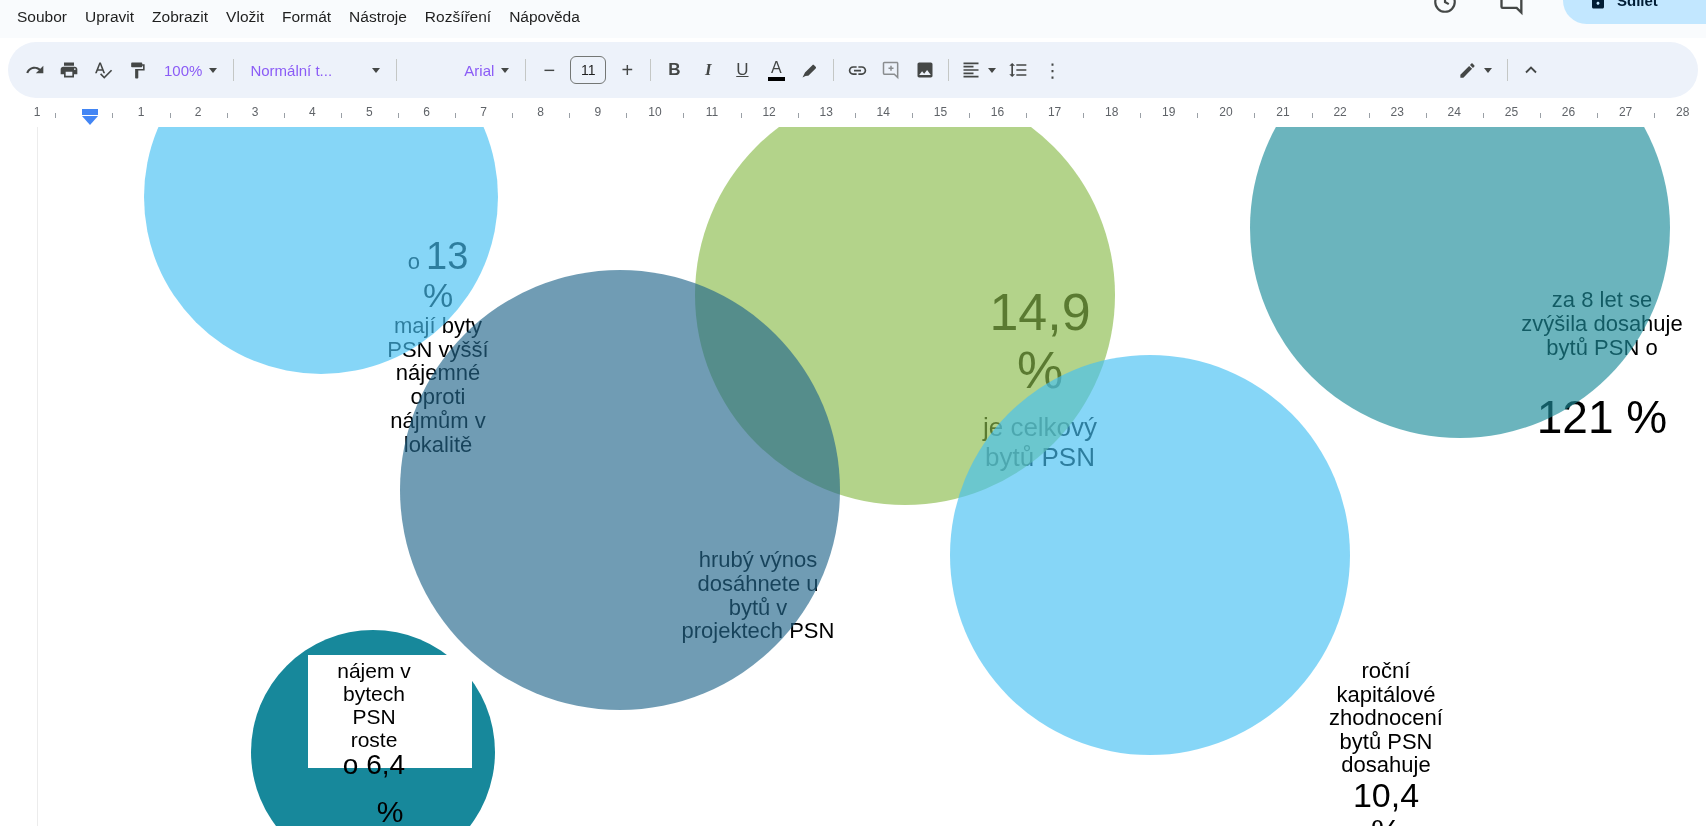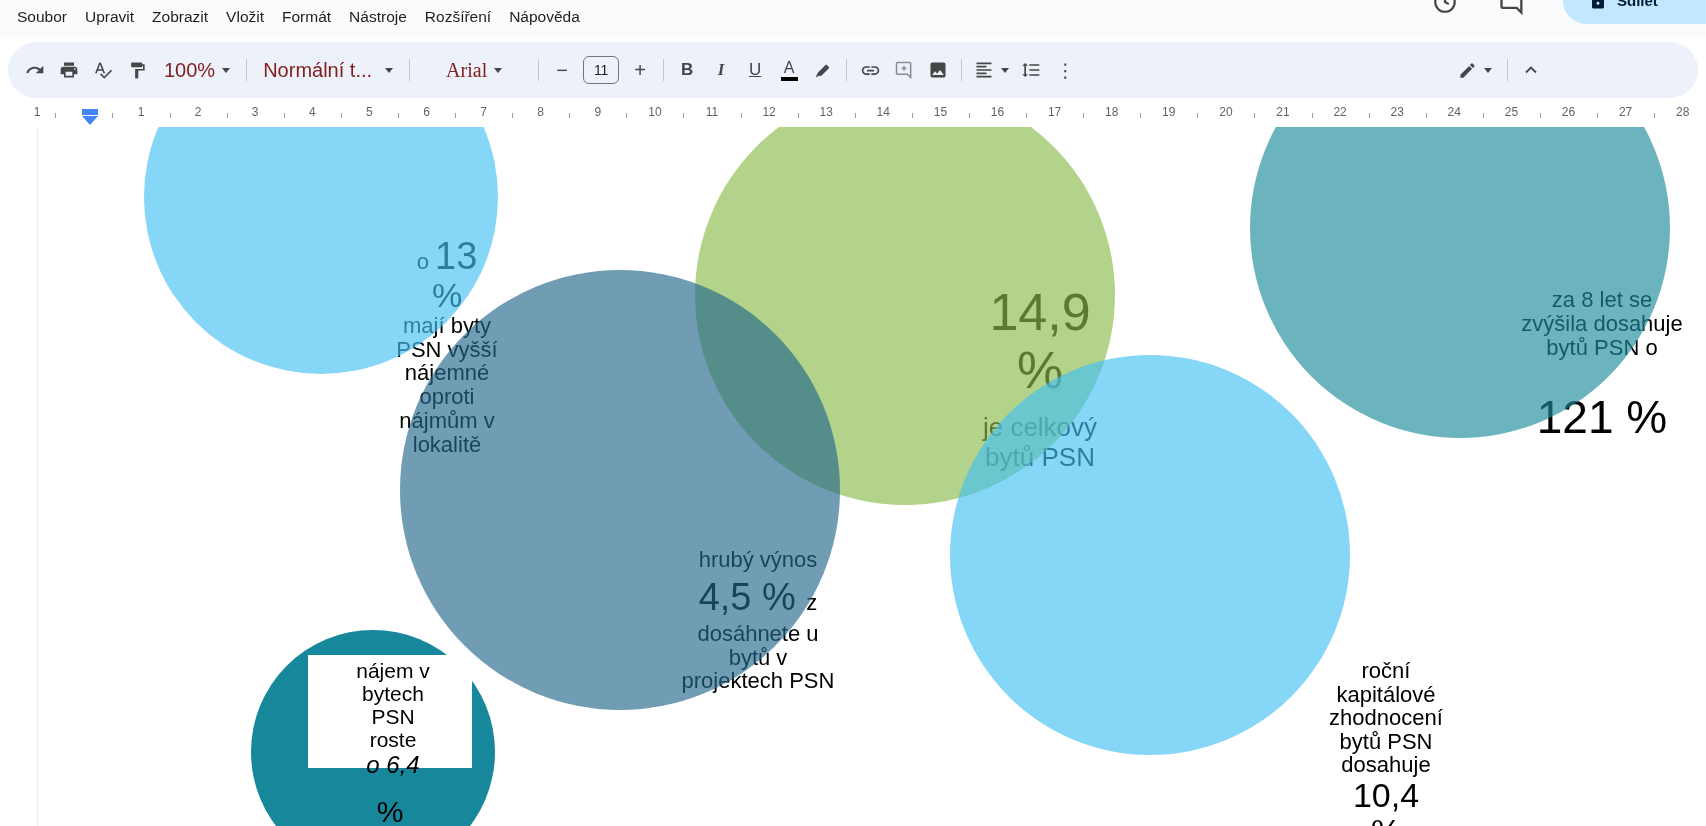--- a/index.html
+++ b/index.html
@@ -20,25 +20,25 @@
   .share-pill span{font-size:15px;font-weight:600;color:#001d35;}
   
   .toolbar{
     position:absolute;top:42px;left:8px;right:8px;height:56px;
     background:#edf2fa;border-radius:28px;display:flex;align-items:center;
     padding:0 10px;box-sizing:border-box;color:#444746;
   }
   .tbtn{height:36px;min-width:34px;display:flex;align-items:center;justify-content:center;border-radius:6px;cursor:pointer;flex:0 0 auto;}
   .tbtn svg{display:block;}
   .tsep{width:1px;height:22px;background:#c4c7c5;margin:0 6px;flex:0 0 auto;}
-  .tlabel{font-size:20px;color:#7f1d1d;white-space:nowrap;}
+  .tlabel{font-size:15px;color:#8b5cf6;white-space:nowrap;}
   .caret{width:0;height:0;border-left:4.5px solid transparent;border-right:4.5px solid transparent;border-top:5px solid #444746;margin-left:7px;}
   .zoom-box{display:flex;align-items:center;padding:0 10px;}
   .style-box{display:flex;align-items:center;padding:0 10px;width:130px;justify-content:space-between;}
-  .font-box{display:flex;align-items:center;padding:0 10px;width:96px;justify-content:center;font-family:Liberation Serif, serif;}
+  .font-box{display:flex;align-items:center;padding:0 10px;width:96px;justify-content:flex-end;}
   .fs-box{width:34px;height:26px;border:1px solid #747775;border-radius:6px;display:flex;align-items:center;justify-content:center;font-size:14px;color:#1f1f1f;margin:0 4px;background:transparent;}
   .pm{font-size:20px;color:#444746;width:30px;text-align:center;}
   .fmt-letter{font-size:17px;color:#444746;font-weight:700;}
   .fmt-letter.it{font-style:italic;font-family:"Liberation Serif",serif;font-weight:600;}
   .fmt-letter.un{text-decoration:underline;font-weight:500;}
   .acolor{display:flex;flex-direction:column;align-items:center;line-height:1;}
   .acolor .a{font-size:16px;color:#444746;font-weight:500;}
   .acolor .bar{width:17px;height:4px;background:#000;margin-top:1px;}
   .morev{font-size:19px;letter-spacing:0;color:#444746;}
   .tb-right{margin-left:auto;display:flex;align-items:center;margin-right:140px;}
@@ -55,38 +55,38 @@
   .circle{position:absolute;border-radius:50%;}
   #c-a{left:144px;top:-107px;width:354px;height:354px;z-index:4;}
   #c-b{left:695px;top:-42px;width:420px;height:420px;z-index:2;}
   #c-c{left:400px;top:143px;width:440px;height:440px;z-index:3;}
   #c-d{left:1250px;top:-109px;width:420px;height:420px;z-index:2;}
   #c-e{left:950px;top:228px;width:400px;height:400px;z-index:5;}
   #c-f{left:251px;top:503px;width:244px;height:244px;z-index:2;}
   .btext{position:absolute;z-index:1;text-align:center;color:#000;}
   .ln{line-height:1.08;white-space:nowrap;}
   .sz-s{font-size:22px;}
-  .sz-m{font-size:24px;font-style:italic;}
+  .sz-m{font-size:28px;}
   .sz-l{font-size:34px;}
   .sz-xl{font-size:38px;}
   .sz-xxl{font-size:52px;}
-  #t-a{left:357px;top:109px;width:180px;}
+  #t-a{left:348px;top:109px;width:180px;}
   #t-b{left:900px;top:156px;width:280px;}
   #t-b .ln{line-height:1.12;}
   #t-b .sz-s{font-size:26px;}
   #t-b .ln.first-sm{margin-top:14px;}
   #t-c{left:638px;top:421px;width:240px;}
   #t-c .ln.gap{margin:5px 0 4px 0;}
   #t-d{left:1477px;top:161px;width:250px;}
   #t-d .sz-xl{font-size:46px;}
   #t-d .ln.big{margin-top:34px;}
   #t-e{left:1301px;top:490px;width:170px;margin-top:42px;}
   #t-e .ln{line-height:1.07;}
   #box-f{position:absolute;left:308px;top:528px;width:164px;height:113px;background:#ffffff;z-index:6;}
-  #t-f{left:311px;top:533px;width:164px;z-index:7;}
+  #t-f{left:292px;top:533px;width:164px;z-index:7;}
   #t-f .ln{line-height:21px;}
   #t-f .sz-s{font-size:21px;}
   #t-f .ln.big{line-height:26px;}
   #pct-f{left:308px;top:668px;width:164px;z-index:7;font-size:30px;}
 </style>
 </head>
 <body>
 
 <div class="appbar">
   <div class="menus">
@@ -309,21 +309,20 @@
       <div class="ln"><span class="sz-s">lokalitě</span></div>
     </div>
   <div class="btext" id="t-b">
       <div class="ln"><span class="sz-xxl">14,9</span></div>
       <div class="ln"><span class="sz-xxl">%</span></div>
       <div class="ln first-sm"><span class="sz-s">je celkový</span></div>
       <div class="ln"><span class="sz-s">bytů PSN</span></div>
     </div>
   <div class="btext" id="t-c">
       <div class="ln"><span class="sz-s">hrubý výnos</span></div>
-      <div class="ln gap"><span class="sz-xl">4,5 % </span><span class="sz-s">z</span></div>
       <div class="ln"><span class="sz-s">dosáhnete u</span></div>
       <div class="ln"><span class="sz-s">bytů v</span></div>
       <div class="ln"><span class="sz-s">projektech PSN</span></div>
     </div>
   <div class="btext" id="t-d">
       <div class="ln"><span class="sz-s">za 8 let se</span></div>
       <div class="ln"><span class="sz-s">zvýšila dosahuje</span></div>
       <div class="ln"><span class="sz-s">bytů PSN o</span></div>
       <div class="ln big"><span class="sz-xl">121 %</span></div>
     </div>

